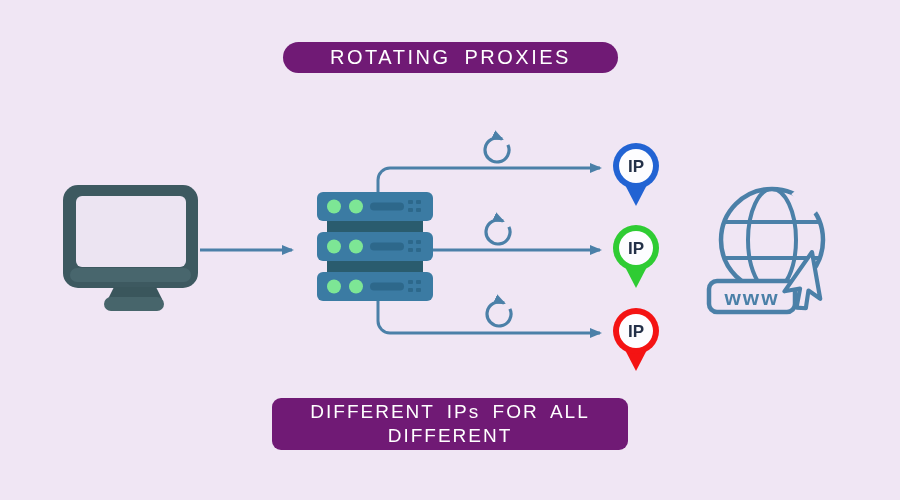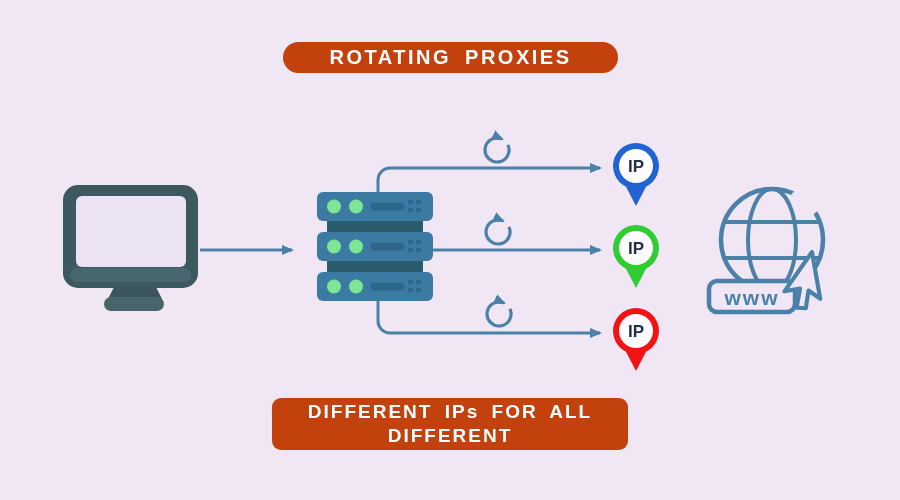--- a/index.html
+++ b/index.html
@@ -2,23 +2,23 @@
 <html><head>
 <meta charset="utf-8">
 <style>
   html,body { margin:0; padding:0; }
   .stage {
     position:relative; width:900px; height:500px;
     background:#f0e6f4; overflow:hidden;
     font-family:"Liberation Sans", sans-serif;
   }
   .banner {
-    position:absolute; background:#c2410c; color:#ffffff;
+    position:absolute; background:#701a75; color:#ffffff;
     display:flex; align-items:center; justify-content:center;
-    font-weight:bold; text-align:center;
+    font-weight:normal; text-align:center;
   }
   .banner-top {
     left:283px; top:42px; width:335px; height:31px;
     border-radius:16px; font-size:20px; letter-spacing:2.5px; word-spacing:6px;
   }
   .banner-bottom {
     left:272px; top:398px; width:356px; height:52px;
     border-radius:9px; flex-direction:column;
     font-size:19px; letter-spacing:2px; word-spacing:5px; line-height:24px;
   }

